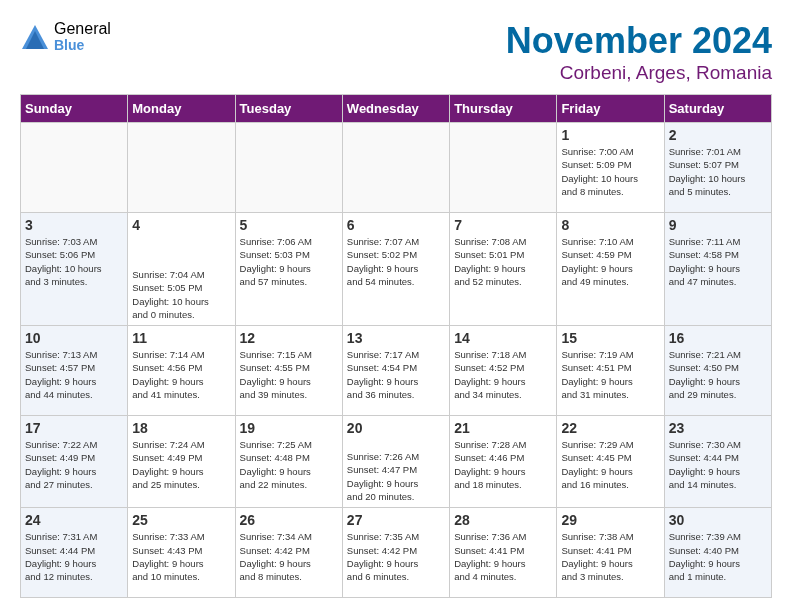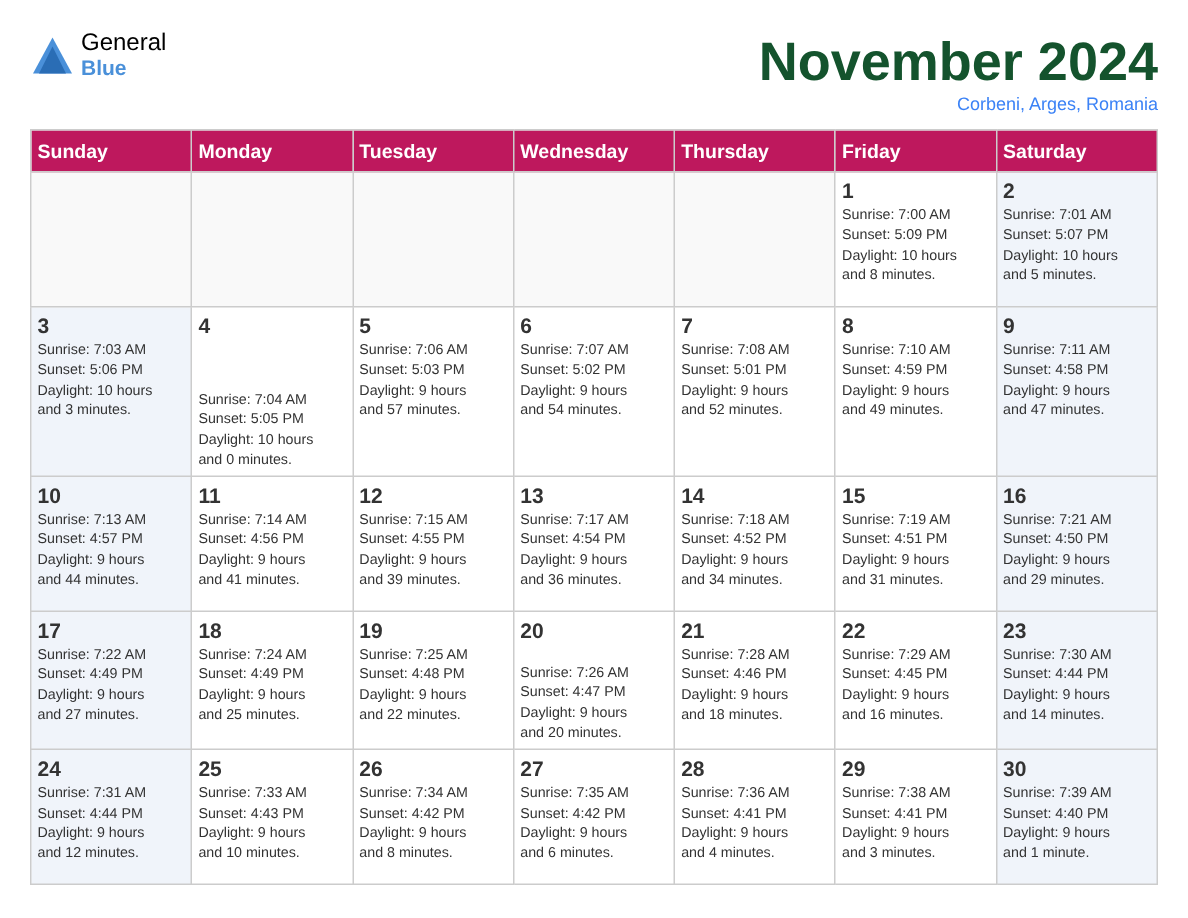--- a/index.html
+++ b/index.html
@@ -29,33 +29,33 @@
     .logo-icon {
       width: 30px;
       height: 30px;
     }
     .title-block {
       text-align: right;
     }
     .month-title {
       font-size: 36px;
       font-weight: bold;
-      color: #14532d;
+      color: #0369a1;
     }
     .subtitle {
-      font-size: 12px;
-      color: #3b82f6;
+      font-size: 19px;
+      color: #701a75;
     }
     table {
       width: 100%;
       border-collapse: collapse;
       table-layout: fixed;
     }
     th {
-      background-color: #be185d;
+      background-color: #701a75;
       color: #fff;
       padding: 6px 4px;
       font-size: 13px;
       text-align: left;
       border: 1px solid #ccc;
     }
     td {
       vertical-align: top;
       border: 1px solid #ccc;
       padding: 4px;

